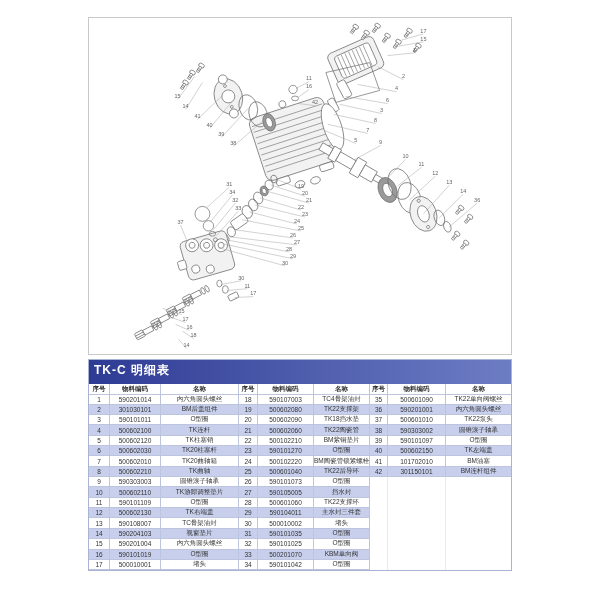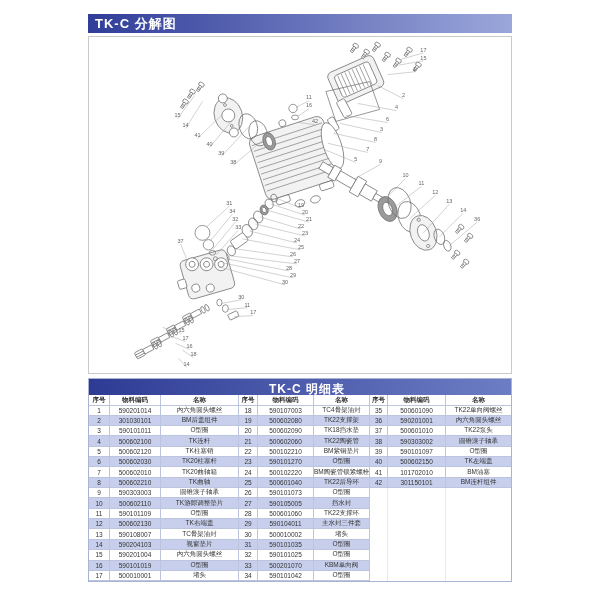--- a/index.html
+++ b/index.html
@@ -16,38 +16,37 @@
   .diagram-panel{margin-top:3px;height:338px;border:1px solid #c9c9c9;background:#fff;position:relative;}
   .diagram-panel svg{display:block;width:100%;height:100%;}
   
   .dwg *{stroke:#6a6a6a;stroke-width:.7;fill:none;}
   .dwg .fillw{fill:#ffffff;} .dwg .fillg{fill:#f2f2f2;} .dwg .filld{fill:#9a9a9a;}
   .dwg .fin{stroke-width:.55;}
   .dwg .leader{stroke:#9a9a9a;stroke-width:.45;}
   .dwg text{stroke:none;fill:#666;font-size:5.5px;font-family:"Liberation Sans",sans-serif;}
   
   .table-wrap{margin-top:4px;border:1px solid var(--table-border);}
-  .table-title{height:16px;background:linear-gradient(90deg,var(--table-bar-from),var(--table-bar-to));
-    color:#fff;font-size:12px;font-weight:bold;line-height:20px;padding-left:14px;letter-spacing:1px;text-align:center;}
+  .table-title{height:24px;background:linear-gradient(90deg,var(--table-bar-from),var(--table-bar-to));
+    color:#fff;font-size:12px;font-weight:bold;line-height:20px;padding-left:5px;letter-spacing:1px;}
   .tk-grid{display:grid;grid-template-columns:21px 51px 78px 19px 56px 56px 18px 58px 65px;
     grid-auto-rows:10.35px;background:#fff;}
   .tk-grid .hc{height:11px;font-weight:bold;}
   .tk-grid .c{display:flex;align-items:center;justify-content:center;
     font-size:6.5px;color:#333;border-right:1px solid var(--cell-line);
     border-bottom:1px solid var(--cell-line);overflow:hidden;white-space:nowrap;}
   .tk-grid .c:nth-child(9n){border-right:none;}
   .tk-grid .alt{background:var(--row-alt);}
   .tk-grid .empty{background:#fff;border-right:1px solid #e6e9f4;border-bottom:none;}
 </style>
 </head>
 <body>
 
 <div class="page">
 
-  <div class="title-bar">TK-C 分解图</div>
 
   <div class="diagram-panel">
     <svg class="dwg" viewBox="0 0 424 336">
       <defs>
         <g id="bolt">
           <ellipse cx="0" cy="0" rx="3" ry="2.1" class="fillw"></ellipse>
           <path d="M-1.3,1.4 L-1.3,7.6 L1.3,7.6 L1.3,1.4 Z" class="fillw"></path>
           <line x1="-1.3" y1="4" x2="1.3" y2="4"></line>
             <line x1="-1.3" y1="5.6" x2="1.3" y2="5.6"></line>
         </g>

